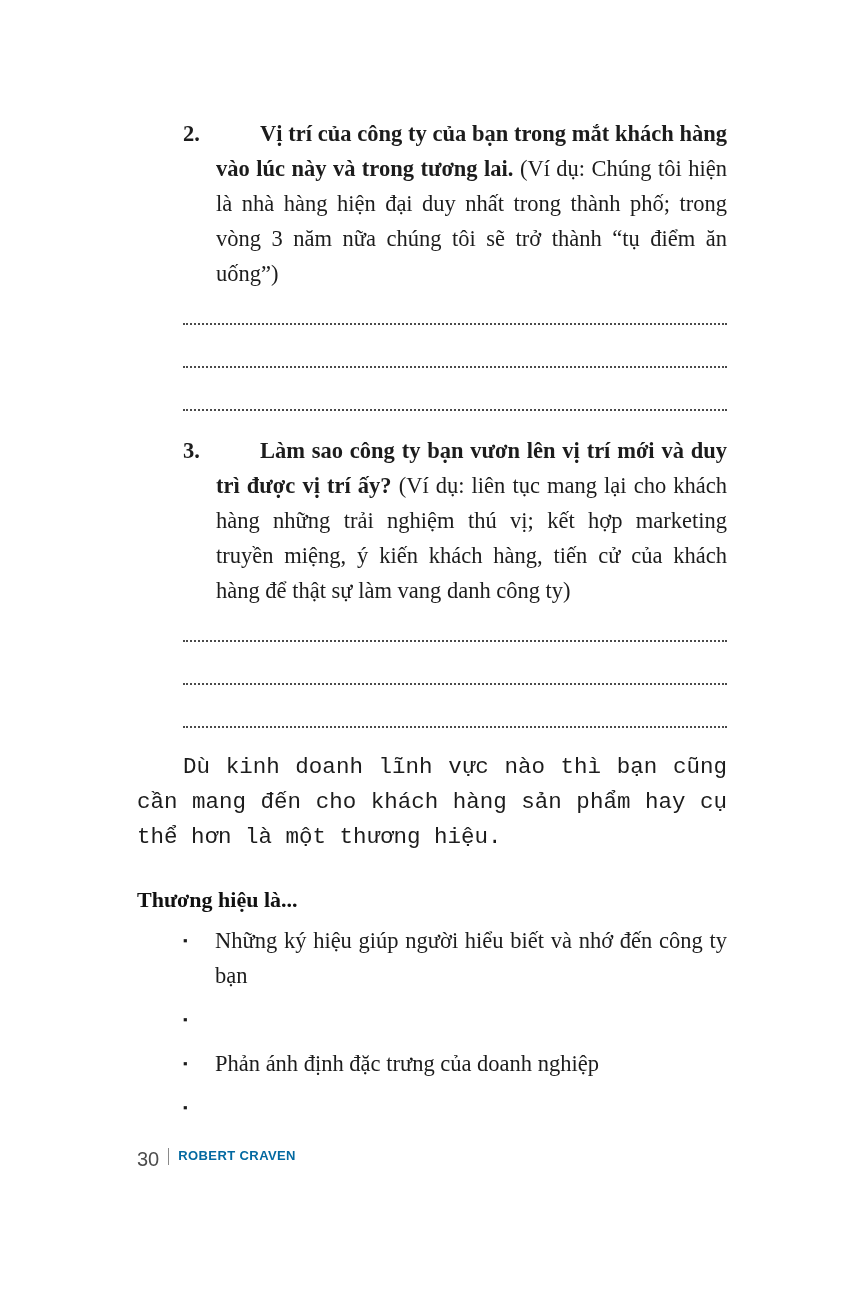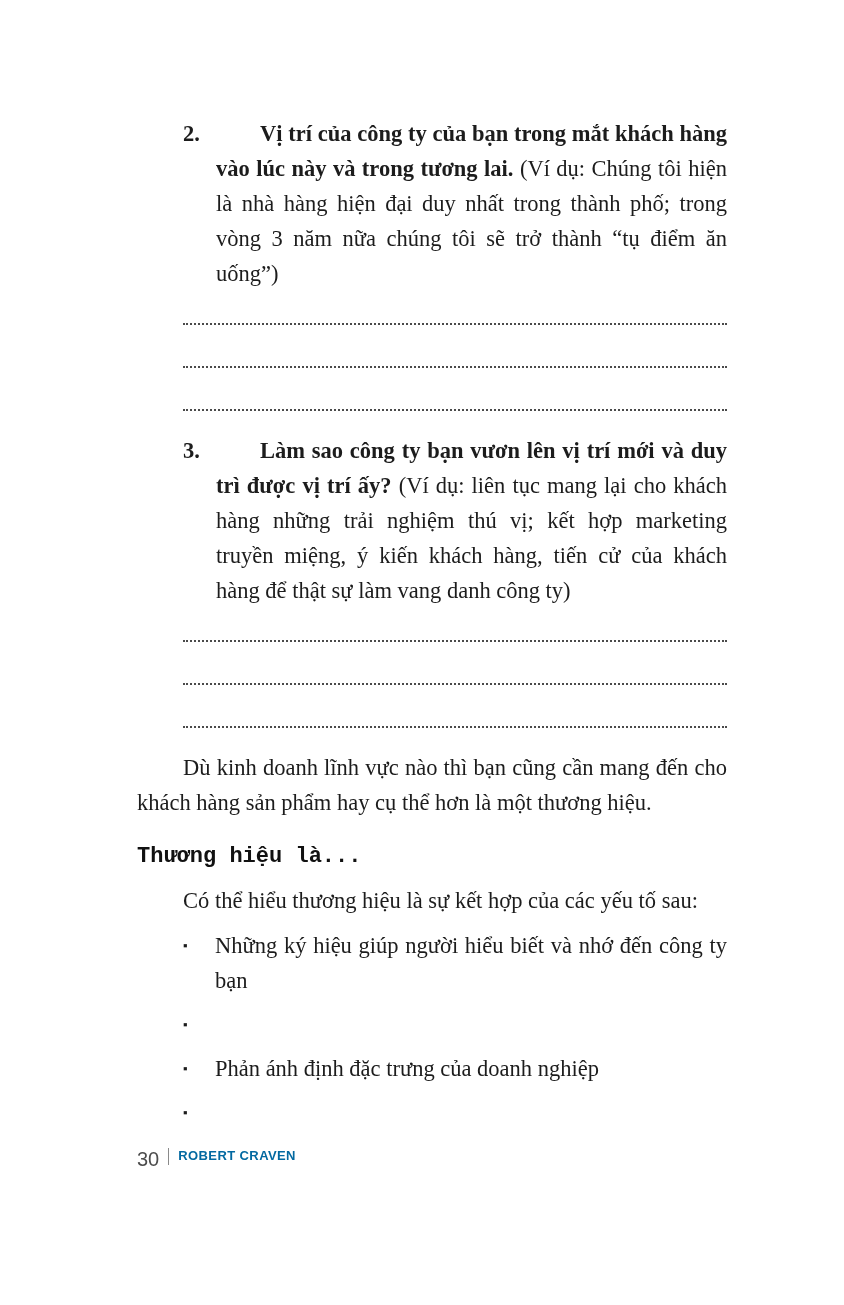--- a/index.html
+++ b/index.html
@@ -39,26 +39,27 @@
     height: 0;
   }
   .dotted-line + .dotted-line { margin-top: 41px; }
 
   .paragraph {
     font-size: 22.5px;
     line-height: 35px;
     text-align: justify;
     text-indent: 46px;
     margin-top: 2px;
+    font-family: Liberation Mono, monospace;
   }
   .section-heading {
-    font-family: Liberation Mono, monospace;
+    font-family: Liberation Serif, serif;
     font-weight: bold;
     font-size: 22px;
-    margin-top: 24px;
+    margin-top: 32px;
     color: #111;
   }
   .intro {
     font-size: 22.5px;
     line-height: 35px;
     text-align: justify;
     text-indent: 46px;
     margin-top: 14px;
   }
   ul.brand-list {
@@ -136,21 +137,20 @@
   <div class="answer-lines">
     <div class="dotted-line"></div>
     <div class="dotted-line"></div>
     <div class="dotted-line"></div>
   </div>
 
   <p class="paragraph">Dù kinh doanh lĩnh vực nào thì bạn cũng cần mang đến cho khách hàng sản phẩm hay cụ thể hơn là một thương hiệu.</p>
 
   <h2 class="section-heading">Thương hiệu là...</h2>
 
-  <p class="intro">Có thể hiểu thương hiệu là sự kết hợp của các yếu tố sau:</p>
 
   <ul class="brand-list">
     <li>
       <span class="bullet-marker">▪</span>
       <span class="bullet-text">Những ký hiệu giúp người hiểu biết và nhớ đến công ty bạn</span>
     </li>
     <li>
       <span class="bullet-marker">▪</span>
     </li>
     <li>

